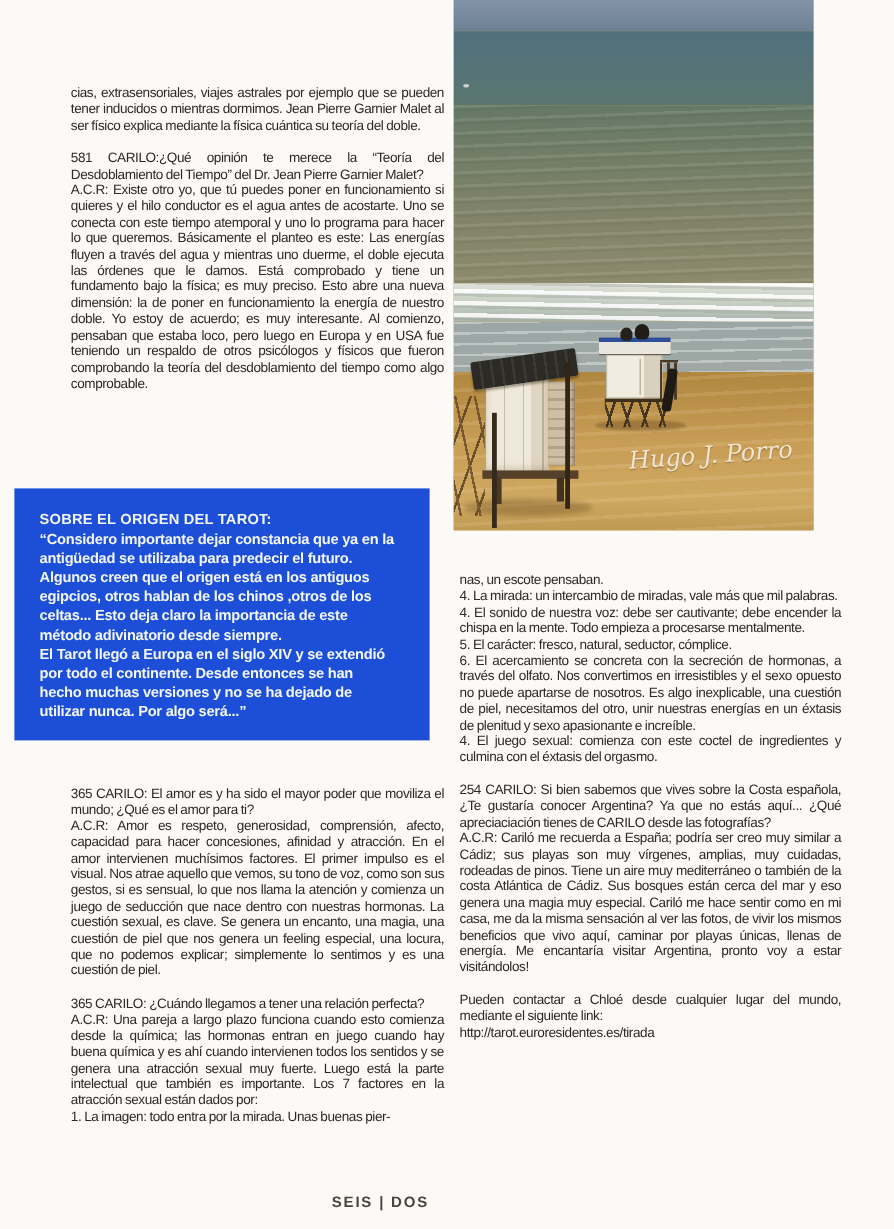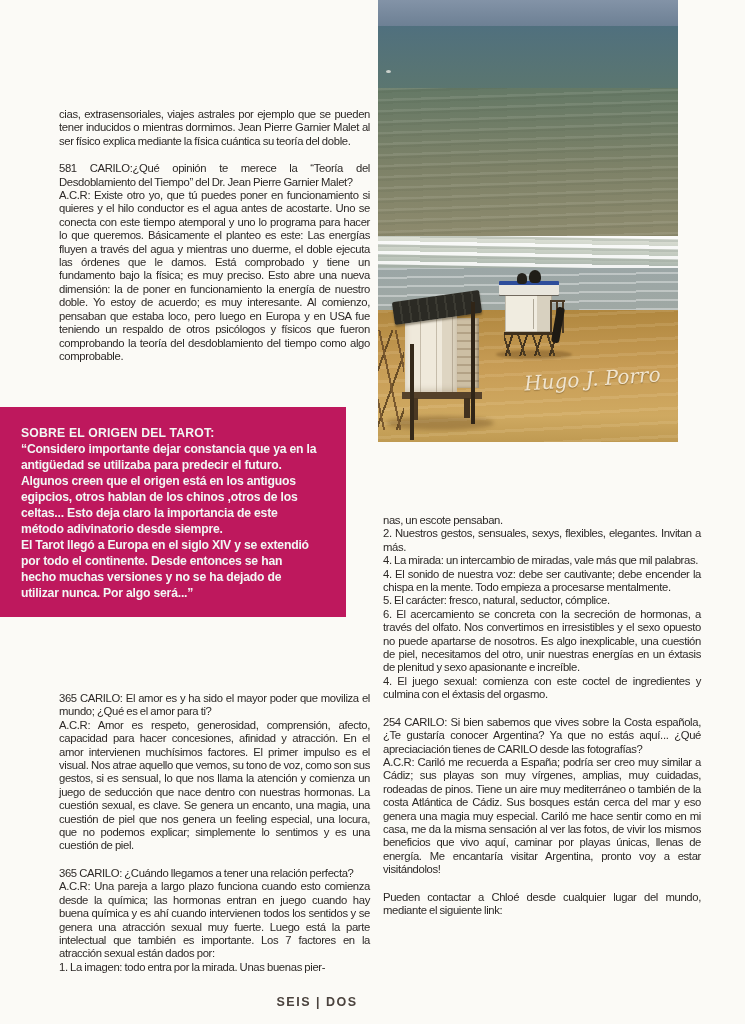--- a/index.html
+++ b/index.html
@@ -6,31 +6,31 @@
   html,body { width:745px; height:1024px; }
   body {
     position:relative;
     background:#fbfaf6;
     font-family:"Liberation Sans", sans-serif;
     color:#2d2927;
     overflow:hidden;
   }
   
   .col { position:absolute; font-size:11.3px; line-height:13.4px;
-         letter-spacing:-0.35px; word-spacing:-0.4px; text-align:justify;margin-top:36px; }
+         letter-spacing:-0.35px; word-spacing:-0.4px; text-align:justify; }
   .col p { margin:0; }
   .col p.gap { margin-top:14px; }
   #col-left-top   { left:59px;  top:72px;  width:311px; }
   #col-left-bottom{ left:59px;  top:656px; width:311px; }
   #col-right      { left:383px; top:478px; width:318px; }
 
   
   #tarot-box {
-    position:absolute; left:0; top:407px; width:346px; height:210px;
-    background:#be185d;
+    position:absolute; left:12px; top:407px; width:346px; height:210px;
+    background:#1d4ed8;
     padding:18px 26px 0 21px;
     color:#f2f7f5;
     font-weight:bold;
     font-size:12.2px; line-height:16px; letter-spacing:-0.2px;
   }
   #tarot-box .heading { margin-bottom:0; letter-spacing:0.2px; }
   #tarot-box .body { white-space:pre-line; }
 
   
   #footer {
@@ -183,24 +183,24 @@
 <div id="col-left-bottom" class="col">
   <p>365 CARILO: El amor es y ha sido el mayor poder que moviliza el mundo; ¿Qué es el amor para ti?</p>
   <p>A.C.R: Amor es respeto, generosidad, comprensión, afecto, capacidad para hacer concesiones, afinidad y atracción. En el amor intervienen muchísimos factores. El primer impulso es el visual. Nos atrae aquello que vemos, su tono de voz, como son sus gestos, si es sensual, lo que nos llama la atención y comienza un juego de seducción que nace dentro con nuestras hormonas. La cuestión sexual, es clave. Se genera un encanto, una magia, una cuestión de piel que nos genera un feeling especial, una locura, que no podemos explicar; simplemente lo sentimos y es una cuestión de piel.</p>
   <p class="gap">365 CARILO: ¿Cuándo llegamos a tener una relación perfecta?</p>
   <p>A.C.R:  Una pareja a largo plazo funciona cuando esto comienza desde la química; las hormonas entran en juego cuando hay buena química y es ahí cuando intervienen todos los sentidos y se genera una atracción sexual muy fuerte.  Luego está la parte intelectual que también es importante. Los 7 factores en la atracción sexual están dados por:</p>
   <p>1. La imagen: todo entra por la mirada. Unas buenas pier-</p>
 </div>
 
 <div id="col-right" class="col">
   <p>nas, un escote pensaban.</p>
-  <p>2. Nuestros gestos, sensuales, sexys, flexibles, elegantes. Invitan a más.</p>
   <p>4. La mirada: un intercambio de miradas, vale más que mil palabras.</p>
   <p>4. El sonido de nuestra voz: debe ser cautivante; debe encender la chispa en la mente. Todo empieza a procesarse mentalmente.</p>
   <p>5. El carácter: fresco, natural, seductor, cómplice.</p>
   <p>6. El acercamiento se concreta con la secreción de hormonas, a través del olfato. Nos convertimos en irresistibles y el sexo opuesto no puede apartarse de nosotros. Es algo inexplicable, una cuestión de piel, necesitamos del otro, unir nuestras energías en un éxtasis de plenitud y sexo apasionante e increíble.</p>
   <p>4. El juego sexual: comienza con este coctel de ingredientes y culmina con el éxtasis del orgasmo.</p>
   <p class="gap">254 CARILO: Si bien sabemos que vives sobre la Costa española, ¿Te gustaría conocer Argentina? Ya que no estás aquí... ¿Qué apreciaciación tienes de CARILO desde las fotografías?</p>
   <p>A.C.R: Cariló me recuerda a España; podría ser creo muy similar a Cádiz; sus playas son muy vírgenes, amplias, muy cuidadas, rodeadas de pinos. Tiene un aire muy mediterráneo o también de la costa Atlántica de Cádiz. Sus bosques están cerca del mar y eso genera una magia muy especial. Cariló me hace sentir como en mi casa, me da la misma sensación al ver las fotos, de vivir los mismos beneficios que vivo aquí, caminar por playas únicas, llenas de energía. Me encantaría visitar Argentina, pronto voy a estar visitándolos!</p>
   <p class="gap">Pueden contactar a Chloé desde cualquier lugar del mundo, mediante el siguiente link:</p>
+  <p>http://tarot.euroresidentes.es/tirada</p>
 </div>
 
 <div id="footer">SEIS | DOS</div>
 
 </body></html>

